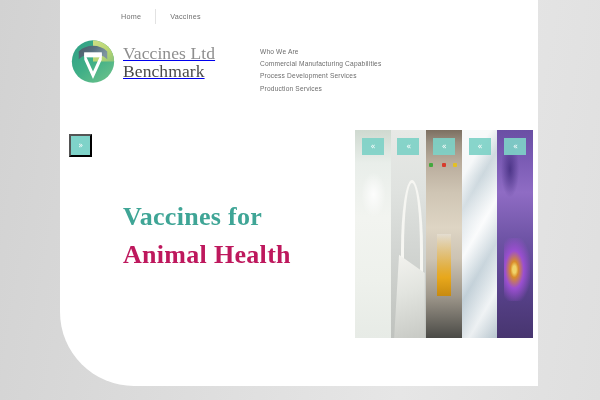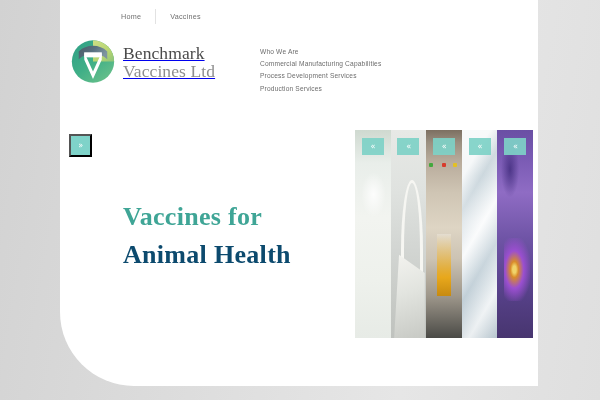--- a/index.html
+++ b/index.html
@@ -133,21 +133,21 @@
     position: absolute;
     left: 63px;
     top: 181px;
     font-family: "Liberation Serif", serif;
     font-size: 26px;
     line-height: 38px;
     letter-spacing: .3px;
     white-space: nowrap;
   }
   #headline-l1 { display: block; color: #3fa596; }
-  #headline-l2 { display: block; color: #0c4a6e; }
+  #headline-l2 { display: block; color: #be185d; }
 
   
   #strip {
     position: absolute;
     left: 295px;
     top: 130px;
     width: 178px;
     height: 208px;
     display: flex;
   }
@@ -290,22 +290,22 @@
           <stop offset="100%" stop-color="#8cc37b"></stop>
         </linearGradient>
       </defs>
       <circle cx="50" cy="50" r="46" fill="url(#gLeft)"></circle>
       <path d="M50 4 A46 46 0 0 1 96 50 L50 50 Z" fill="url(#gRight)"></path>
       <path d="M19 28 A46 46 0 0 1 81 28 L81 45 A46 46 0 0 0 19 45 Z" fill="url(#gTop)"></path>
       <path d="M31 30 L50 72 L69 30 L69 46 L50 88 L31 46 Z" fill="#ffffff"></path>
       <path d="M31 30 L69 30 L69 41 L31 41 Z" fill="#ffffff"></path>
     </svg>
     <span id="brand-text">
+      <span id="brand-line2">Vaccines Ltd</span>
       <span id="brand-line1">Benchmark</span>
-      <span id="brand-line2">Vaccines Ltd</span>
     </span>
   </a>
 
   <nav id="mainmenu">
     <a class="menu-item" href="#">Who We Are</a>
     <a class="menu-item" href="#">Commercial Manufacturing Capabilities</a>
     <a class="menu-item" href="#">Process Development Services</a>
     <a class="menu-item" href="#">Production Services</a>
   </nav>
 

